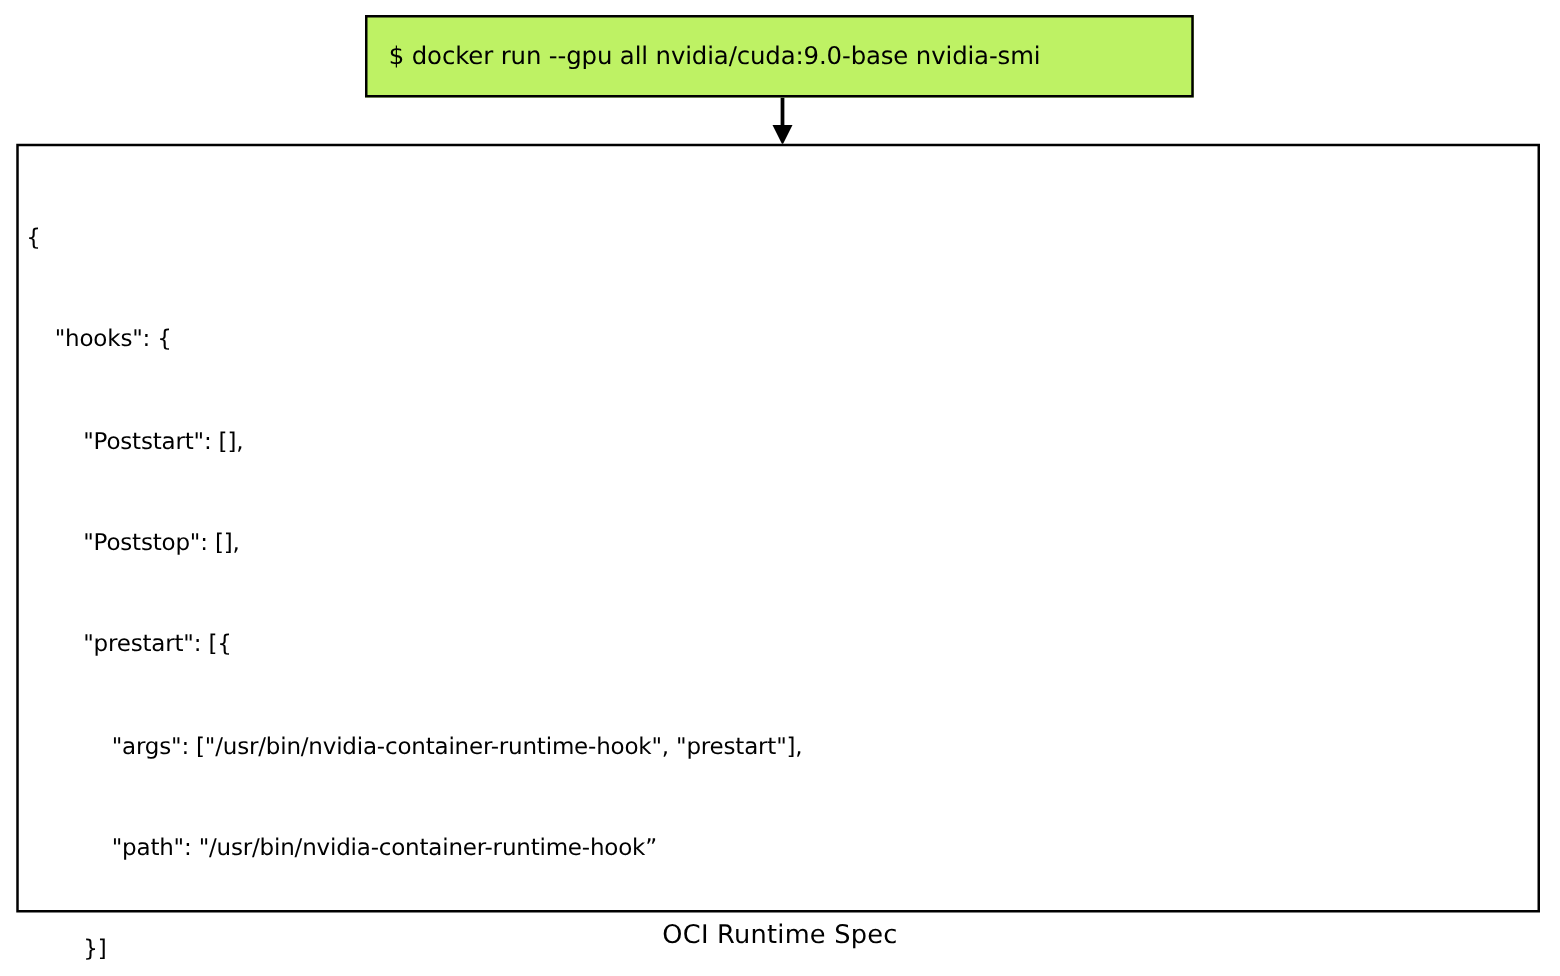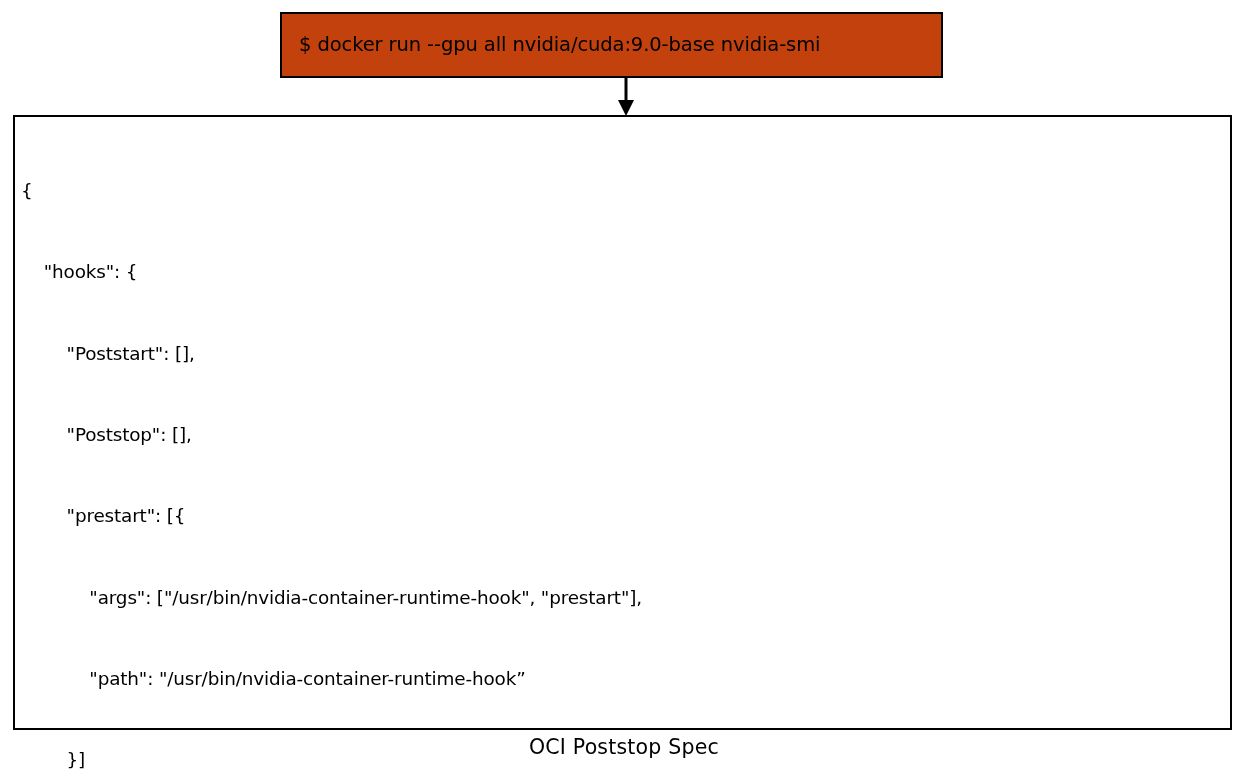--- a/index.html
+++ b/index.html
@@ -12,27 +12,27 @@
     height: 781px;
     position: relative;
     font-family: "DejaVu Sans", "Liberation Sans", sans-serif;
     color: #000000;
     overflow: hidden;
   }
 
   
   .command-box {
     position: absolute;
-    left: 280px;
+    left: 292px;
     top: 12px;
     width: 663px;
     height: 66px;
     box-sizing: border-box;
     border: 2px solid #000000;
-    background: #c2410c;
+    background: #bef264;
     display: flex;
     align-items: center;
   }
   .command-text {
     padding-left: 17px;
     font-size: 19.5px;
     line-height: 1;
     letter-spacing: -0.1px;
     white-space: pre;
   }
@@ -115,13 +115,13 @@
     
     
     
     
     
     
     
   </div>
 </div>
 
-<div class="caption">OCI Poststop Spec</div>
+<div class="caption">OCI Runtime Spec</div>
 
 </body></html>

